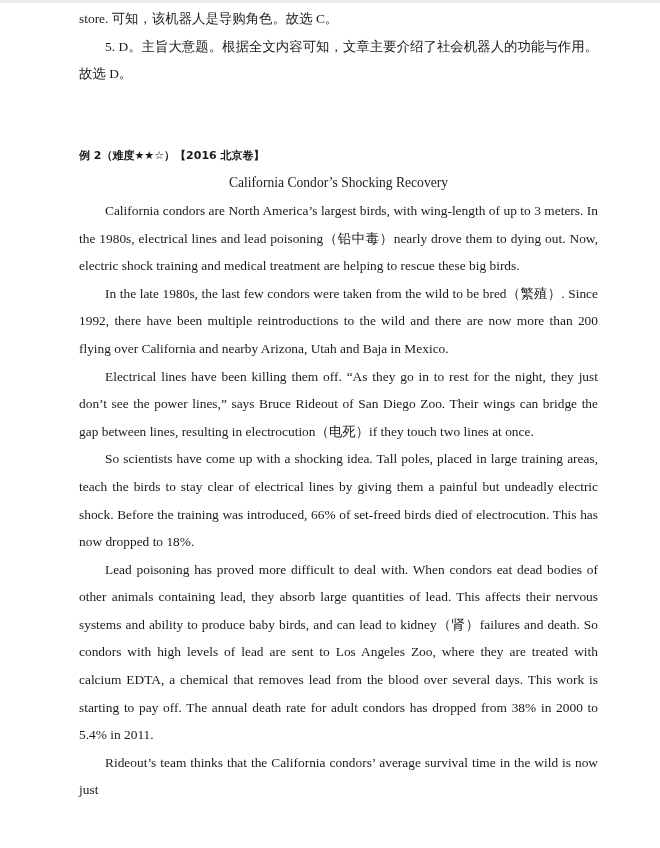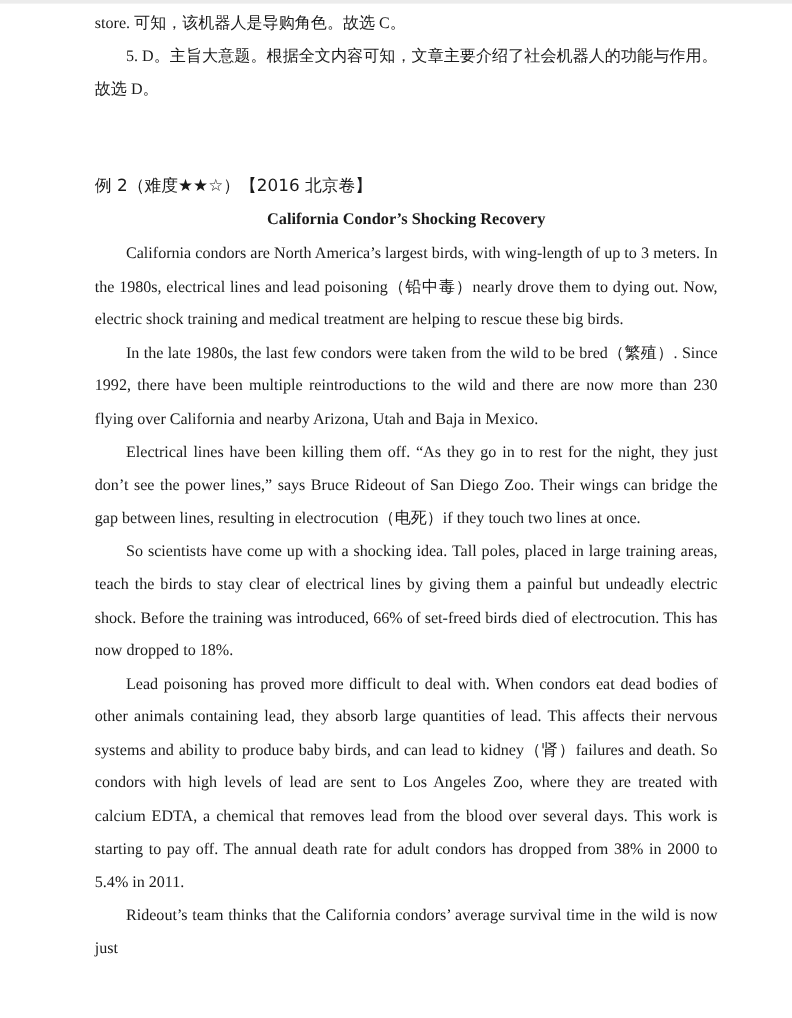--- a/index.html
+++ b/index.html
@@ -12,39 +12,39 @@
   .topband { position: absolute; left: 0; top: 0; width: 660px; height: 3px; background: #ececec; }
   .page { position: absolute; left: 79px; top: 5px; width: 519px; }
   p {
     margin: 0; font-size: 13.4px; line-height: 27.6px;
     text-align: justify; text-align-last: left;
   }
   .indent { text-indent: 26px; }
   .gap1 { height: 54px; }
   .example-head {
     font-family: "DejaVu Sans", "Liberation Sans", sans-serif;
-    font-weight: normal; font-size: 14px; line-height: 27.6px; margin: 0;
+    font-weight: bold; font-size: 11px; line-height: 27.6px; margin: 0;
   }
   .title {
-    text-align: left; text-align-last: center; font-weight: bold; font-size: 13.6px;
+    text-align: left; text-align-last: center; font-weight: normal; font-size: 13.6px;
   }
 </style>
 </head>
 <body>
 
 <div class="topband"></div>
 
 <div class="page">
   <p>store. 可知，该机器人是导购角色。故选 C。</p>
   <p class="indent">5. D。主旨大意题。根据全文内容可知，文章主要介绍了社会机器人的功能与作用。故选 D。</p>
 
   <div class="gap1"></div>
 
   <p class="example-head">例 2（难度★★☆）【2016 北京卷】</p>
   <p class="title">California Condor’s Shocking Recovery</p>
 
   <p class="indent">California condors are North America’s largest birds, with wing-length of up to 3 meters. In the 1980s, electrical lines and lead poisoning（铅中毒）nearly drove them to dying out. Now, electric shock training and medical treatment are helping to rescue these big birds.</p>
-  <p class="indent">In the late 1980s, the last few condors were taken from the wild to be bred（繁殖）. Since 1992, there have been multiple reintroductions to the wild and there are now more than 230 flying over California and nearby Arizona, Utah and Baja in Mexico.</p>
+  <p class="indent">In the late 1980s, the last few condors were taken from the wild to be bred（繁殖）. Since 1992, there have been multiple reintroductions to the wild and there are now more than 200 flying over California and nearby Arizona, Utah and Baja in Mexico.</p>
   <p class="indent">Electrical lines have been killing them off. “As they go in to rest for the night, they just don’t see the power lines,” says Bruce Rideout of San Diego Zoo. Their wings can bridge the gap between lines, resulting in electrocution（电死）if they touch two lines at once.</p>
   <p class="indent">So scientists have come up with a shocking idea. Tall poles, placed in large training areas, teach the birds to stay clear of electrical lines by giving them a painful but undeadly electric shock. Before the training was introduced, 66% of set-freed birds died of electrocution. This has now dropped to 18%.</p>
   <p class="indent">Lead poisoning has proved more difficult to deal with. When condors eat dead bodies of other animals containing lead, they absorb large quantities of lead. This affects their nervous systems and ability to produce baby birds, and can lead to kidney（肾）failures and death. So condors with high levels of lead are sent to Los Angeles Zoo, where they are treated with calcium EDTA, a chemical that removes lead from the blood over several days. This work is starting to pay off. The annual death rate for adult condors has dropped from 38% in 2000 to 5.4% in 2011.</p>
   <p class="indent">Rideout’s team thinks that the California condors’ average survival time in the wild is now just</p>
 </div>
 
 </body></html>

